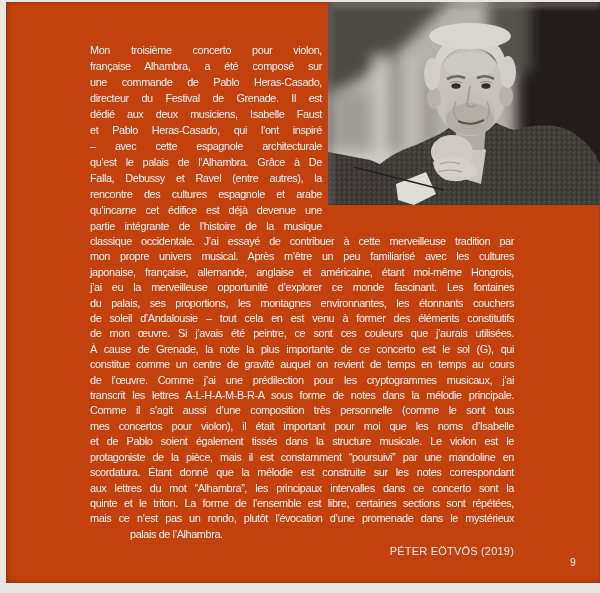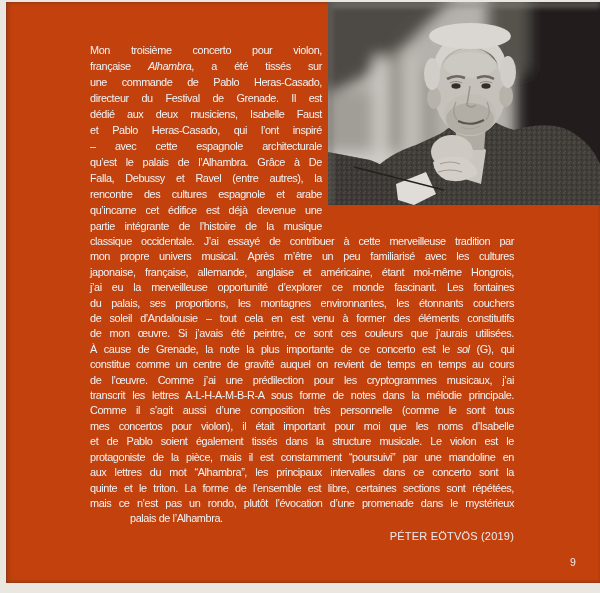--- a/index.html
+++ b/index.html
@@ -21,21 +21,21 @@
   .content{
     position:absolute;left:84px;top:40px;width:424px;
     color:#f0f3f6;
     font-size:10.9px;
     letter-spacing:-0.4px;
   }
   .column{width:232px;line-height:16px;}
   .main{line-height:15.4px;}
   .tline{text-align:justify;text-align-last:justify;}
   .tline-noj{text-align-last:left;margin-left:40px;}
-  .it{font-style:italic;}
+  .it{}
   .signature{
     margin-top:3px;text-align:right;
     font-size:11px;letter-spacing:0.2px;color:#e9edf2;
   }
   .page-number{
     position:absolute;left:556px;top:554px;width:22px;text-align:center;
     font-size:10.5px;color:#e6ebf1;letter-spacing:0;
   }
 </style>
 </head>
@@ -130,21 +130,21 @@
       <g filter="url(#b3)" opacity="0.5">
         <rect x="0" y="0" width="272" height="6" fill="#8a8781"></rect>
         <rect x="0" y="0" width="5" height="203" fill="#6f6c66"></rect>
       </g>
     </svg>
   </div>
 
   <div class="content">
     <div class="column">
         <div class="tline"><span>Mon troisième concerto pour violon,</span></div>
-        <div class="tline"><span>française </span><span class="it">Alhambra</span><span>, a été tissés sur</span></div>
+        <div class="tline"><span>française </span><span class="it">Alhambra</span><span>, a été composé sur</span></div>
         <div class="tline"><span>une commande de Pablo Heras-Casado,</span></div>
         <div class="tline"><span>directeur du Festival de Grenade. Il est</span></div>
         <div class="tline"><span>dédié aux deux musiciens, Isabelle Faust</span></div>
         <div class="tline"><span>et Pablo Heras-Casado, qui l’ont inspiré</span></div>
         <div class="tline"><span>– avec cette espagnole architecturale</span></div>
         <div class="tline"><span>qu’est le palais de l’Alhambra. Grâce à De</span></div>
         <div class="tline"><span>Falla, Debussy et Ravel (entre autres), la</span></div>
         <div class="tline"><span>rencontre des cultures espagnole et arabe</span></div>
         <div class="tline"><span>qu’incarne cet édifice est déjà devenue une</span></div>
         <div class="tline"><span>partie intégrante de l’histoire de la musique</span></div>
@@ -158,20 +158,21 @@
         <div class="tline"><span>de soleil d’Andalousie – tout cela en est venu à former des éléments constitutifs</span></div>
         <div class="tline"><span>de mon œuvre. Si j’avais été peintre, ce sont ces couleurs que j’aurais utilisées.</span></div>
         <div class="tline"><span>À cause de Grenade, la note la plus importante de ce concerto est le </span><span class="it">sol</span><span> (G), qui</span></div>
         <div class="tline"><span>constitue comme un centre de gravité auquel on revient de temps en temps au cours</span></div>
         <div class="tline"><span>de l’œuvre. Comme j’ai une prédilection pour les cryptogrammes musicaux, j’ai</span></div>
         <div class="tline"><span>transcrit les lettres A-L-H-A-M-B-R-A sous forme de notes dans la mélodie principale.</span></div>
         <div class="tline"><span>Comme il s’agit aussi d’une composition très personnelle (comme le sont tous</span></div>
         <div class="tline"><span>mes concertos pour violon), il était important pour moi que les noms d’Isabelle</span></div>
         <div class="tline"><span>et de Pablo soient également tissés dans la structure musicale. Le violon est le</span></div>
         <div class="tline"><span>protagoniste de la pièce, mais il est constamment “poursuivi” par une mandoline en</span></div>
+        <div class="tline"><span class="it">scordatura</span><span>. Étant donné que la mélodie est construite sur les notes correspondant</span></div>
         <div class="tline"><span>aux lettres du mot “Alhambra”, les principaux intervalles dans ce concerto sont la</span></div>
         <div class="tline"><span>quinte et le triton. La forme de l’ensemble est libre, certaines sections sont répétées,</span></div>
         <div class="tline"><span>mais ce n’est pas un rondo, plutôt l’évocation d’une promenade dans le mystérieux</span></div>
         <div class="tline tline-noj"><span>palais de l’Alhambra.</span></div>
       </div>
     <div class="signature">PÉTER EÖTVÖS (2019)</div>
   </div>
 
   <div class="page-number">9</div>
 </div>

